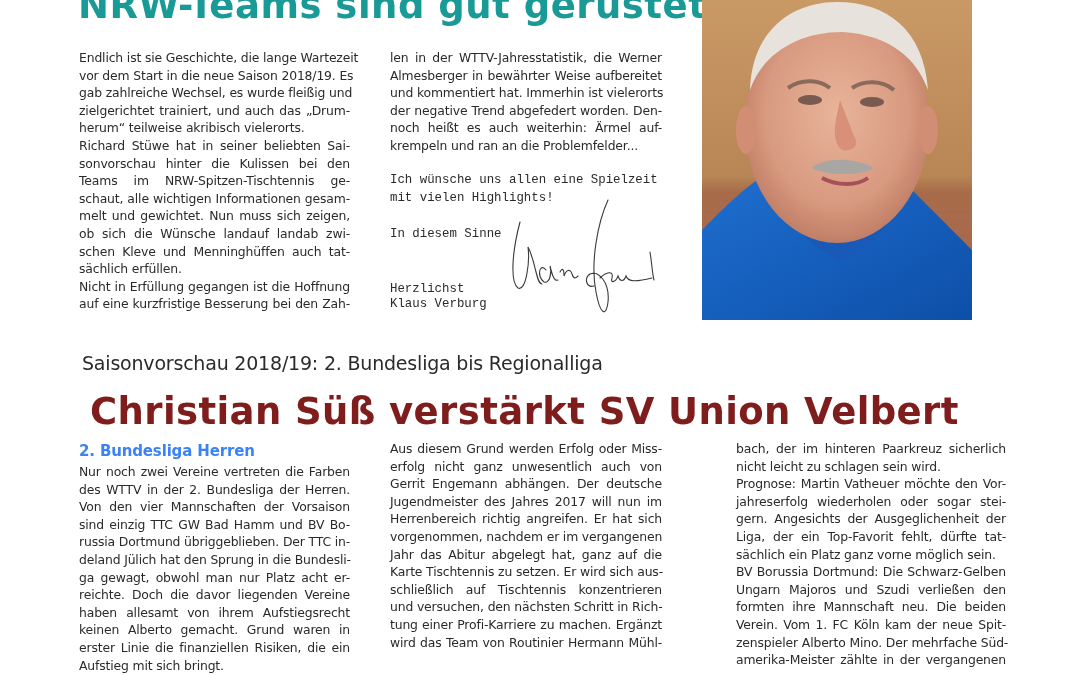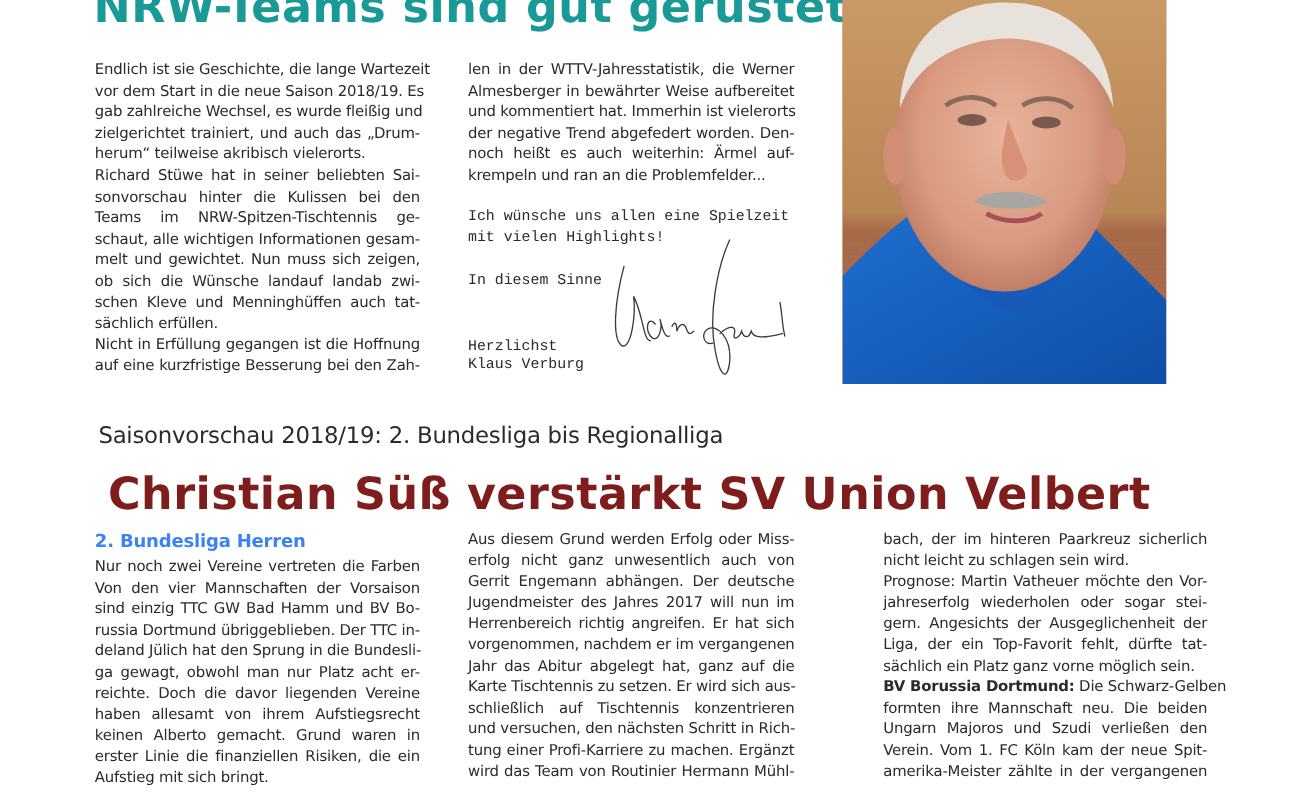--- a/index.html
+++ b/index.html
@@ -38,21 +38,21 @@
       font-weight: bold; font-size: 37px; color: #7f1d1d;
       white-space: nowrap; letter-spacing: 0.4px;
     }
     .subhead {
       font-weight: bold; color: #3b82f6; font-size: 15px; line-height: 21px;
       display: block; margin-bottom: 1px;
     }
     .col3 { left: 79px; top: 441px; width: 271px; }
     .col4 { left: 390px; top: 440px; width: 272px; }
     .col5 { left: 736px; top: 440px; width: 270px; }
-    .bold-lead { font-weight: bold; }
+    .bold-lead { font-weight: normal; }
   </style>
 </head>
 <body>
 
 <h1 class="headline-top">NRW-Teams sind gut gerüstet</h1>
 
 <div class="col col1">
   <span class="line">Endlich ist sie Geschichte, die lange Wartezeit</span>
   <span class="line">vor dem Start in die neue Saison 2018/19. Es</span>
   <span class="line">gab zahlreiche Wechsel, es wurde fleißig und</span>
@@ -139,20 +139,21 @@
     <path d="M120 178 C135 186, 155 186, 166 178" stroke="#a8505a" stroke-width="4" fill="none"></path>
   </svg>
 </div>
 
 <div class="kicker">Saisonvorschau 2018/19: 2. Bundesliga bis Regionalliga</div>
 <h1 class="headline-main">Christian Süß verstärkt SV Union Velbert</h1>
 
 <div class="col col3">
   <span class="subhead">2. Bundesliga Herren</span>
   <span class="line">Nur noch zwei Vereine vertreten die Farben</span>
+  <span class="line">des WTTV in der 2. Bundesliga der Herren.</span>
   <span class="line">Von den vier Mannschaften der Vorsaison</span>
   <span class="line">sind einzig TTC GW Bad Hamm und BV Bo-</span>
   <span class="line">russia Dortmund übriggeblieben. Der TTC in-</span>
   <span class="line">deland Jülich hat den Sprung in die Bundesli-</span>
   <span class="line">ga gewagt, obwohl man nur Platz acht er-</span>
   <span class="line">reichte. Doch die davor liegenden Vereine</span>
   <span class="line">haben allesamt von ihrem Aufstiegsrecht</span>
   <span class="line">keinen Alberto gemacht. Grund waren in</span>
   <span class="line">erster Linie die finanziellen Risiken, die ein</span>
   <span class="line last">Aufstieg mit sich bringt.</span>
@@ -175,17 +176,18 @@
 
 <div class="col col5">
   <span class="line">bach, der im hinteren Paarkreuz sicherlich</span>
   <span class="line last">nicht leicht zu schlagen sein wird.</span>
   <span class="line">Prognose: Martin Vatheuer möchte den Vor-</span>
   <span class="line">jahreserfolg wiederholen oder sogar stei-</span>
   <span class="line">gern. Angesichts der Ausgeglichenheit der</span>
   <span class="line">Liga, der ein Top-Favorit fehlt, dürfte tat-</span>
   <span class="line last">sächlich ein Platz ganz vorne möglich sein.</span>
   <span class="line"><span class="bold-lead">BV Borussia Dortmund:</span><span> Die Schwarz-Gelben</span></span>
+  <span class="line">Ungarn Majoros und Szudi verließen den</span>
   <span class="line">formten ihre Mannschaft neu. Die beiden</span>
-  <span class="line">Ungarn Majoros und Szudi verließen den</span>
   <span class="line">Verein. Vom 1. FC Köln kam der neue Spit-</span>
+  <span class="line">zenspieler Alberto Mino. Der mehrfache Süd-</span>
   <span class="line">amerika-Meister zählte in der vergangenen</span>
 </div>
 
 </body></html>

